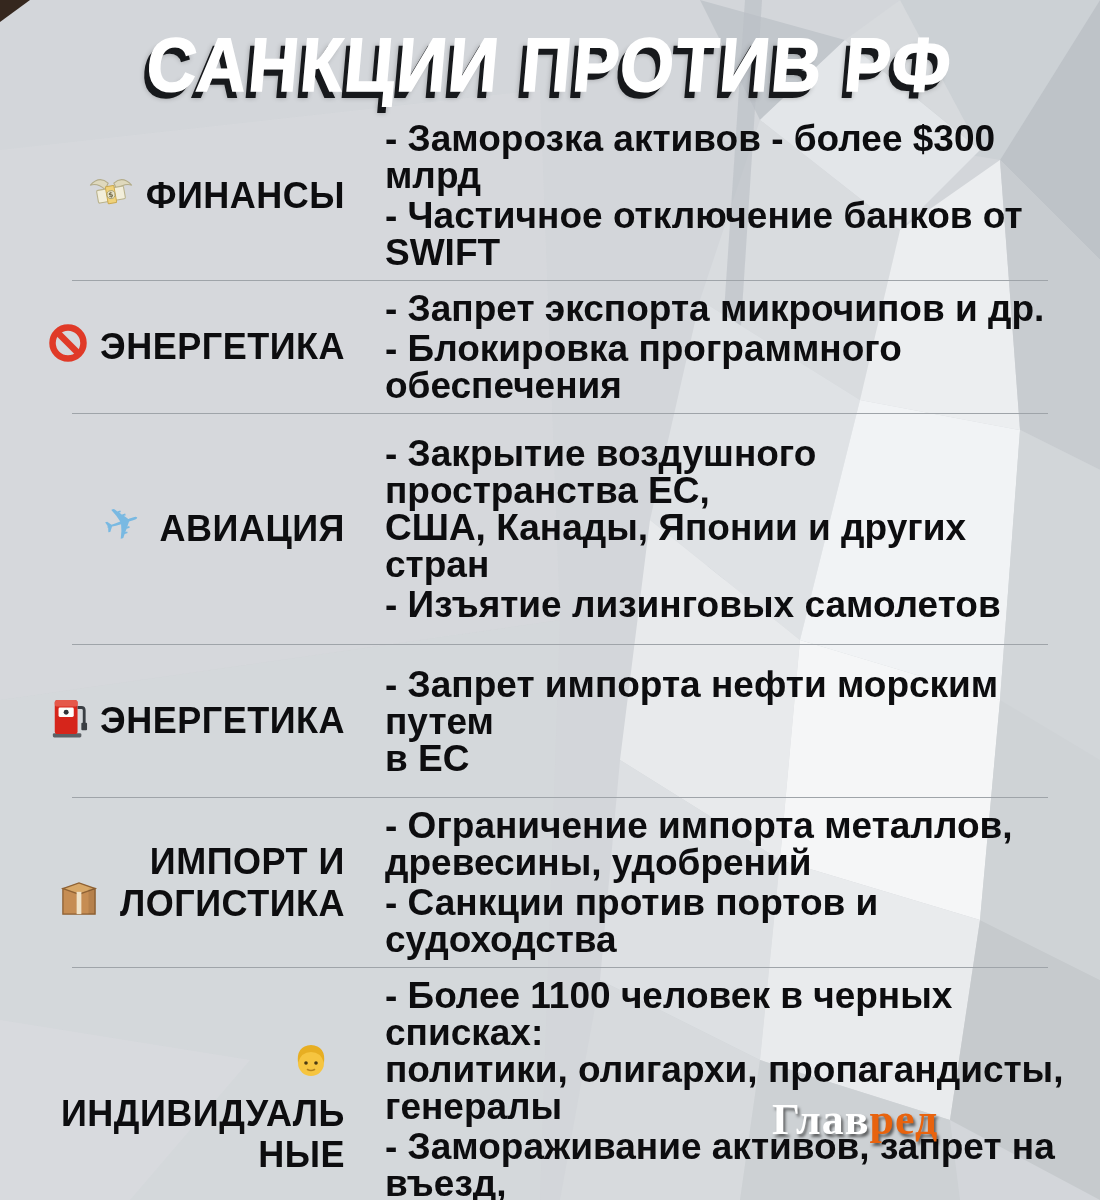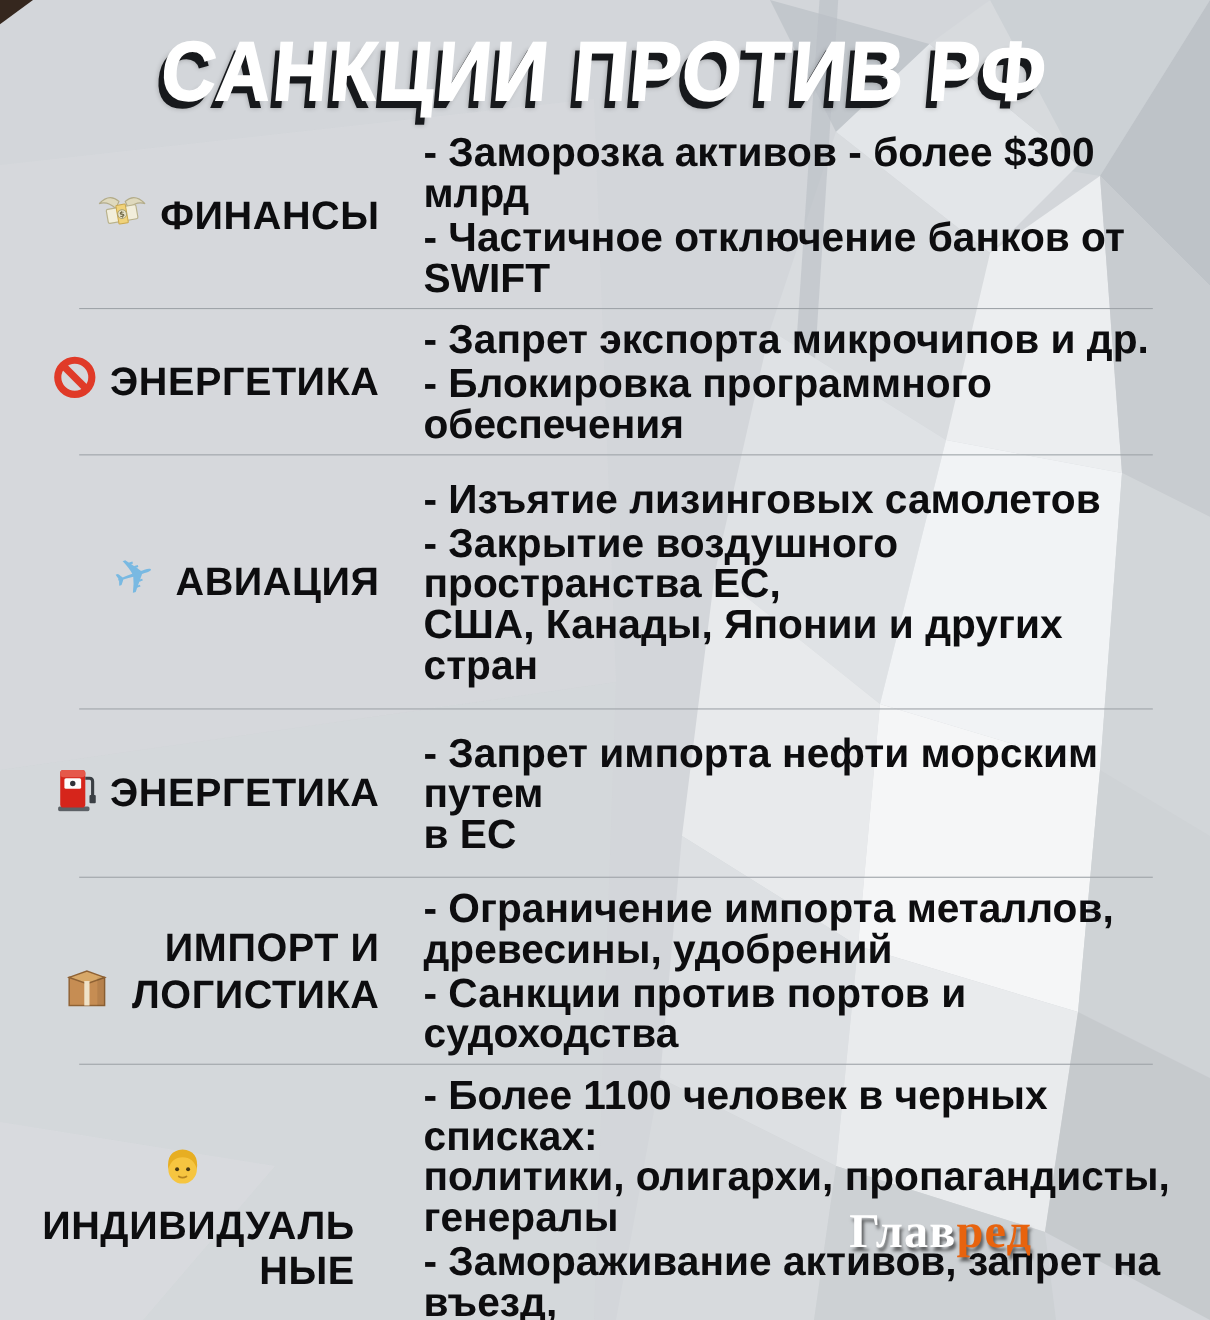--- a/index.html
+++ b/index.html
@@ -36,21 +36,21 @@
   .row--individual{min-height:250px;}
 
   .label{
     display:flex;justify-content:flex-end;align-items:center;gap:12px;
     text-align:right;font-size:36px;font-weight:700;color:#0d0d0f;
     letter-spacing:.5px;line-height:1.15;
   }
   .row--import .label{align-items:flex-end;}
   .row--import .icon{margin-top:8px;}
   .row--import .label-text{display:inline-block;max-width:235px;}
-  .row--individual .label{flex-direction:column;align-items:center;gap:4px;}
+  .row--individual .label{flex-direction:column;align-items:flex-end;gap:4px;}
   .row--individual .icon{margin-right:14px;}
   .row--individual .label-text{display:inline-block;max-width:300px;word-break:break-all;}
 
   .items{font-size:37px;font-weight:700;color:#0d0d0f;line-height:37px;}
   .item{white-space:pre-wrap;margin:3px 0;}
 
   .divider{border-top:1px solid #9fa4a9;margin:0 52px 0 72px;height:0;}
 
   .icon{flex:0 0 auto;display:inline-block;}
 
@@ -144,23 +144,23 @@
   <div class="row row--aviation">
     <div class="label">
       <span class="icon">
         <svg width="50" height="50" viewBox="0 0 52 52">
           <text x="26" y="40" font-size="46" text-anchor="middle" font-family="DejaVu Sans, sans-serif" fill="#79b9e2" transform="rotate(-18 26 26)">✈</text>
         </svg>
       </span>
       <span class="label-text">АВИАЦИЯ</span>
     </div>
     <div class="items">
-      <div class="item">- Изъятие лизинговых самолетов</div>
       <div class="item">- Закрытие воздушного пространства ЕС,
 США, Канады, Японии и других стран</div>
+      <div class="item">- Изъятие лизинговых самолетов</div>
     </div>
   </div>
 
   <div class="divider"></div>
 
   <div class="row row--energy">
     <div class="label">
       <span class="icon">
         <svg width="38" height="42" viewBox="0 0 40 44">
           <rect x="3" y="39" width="30" height="4.5" rx="1.5" fill="#5c6166"></rect>

